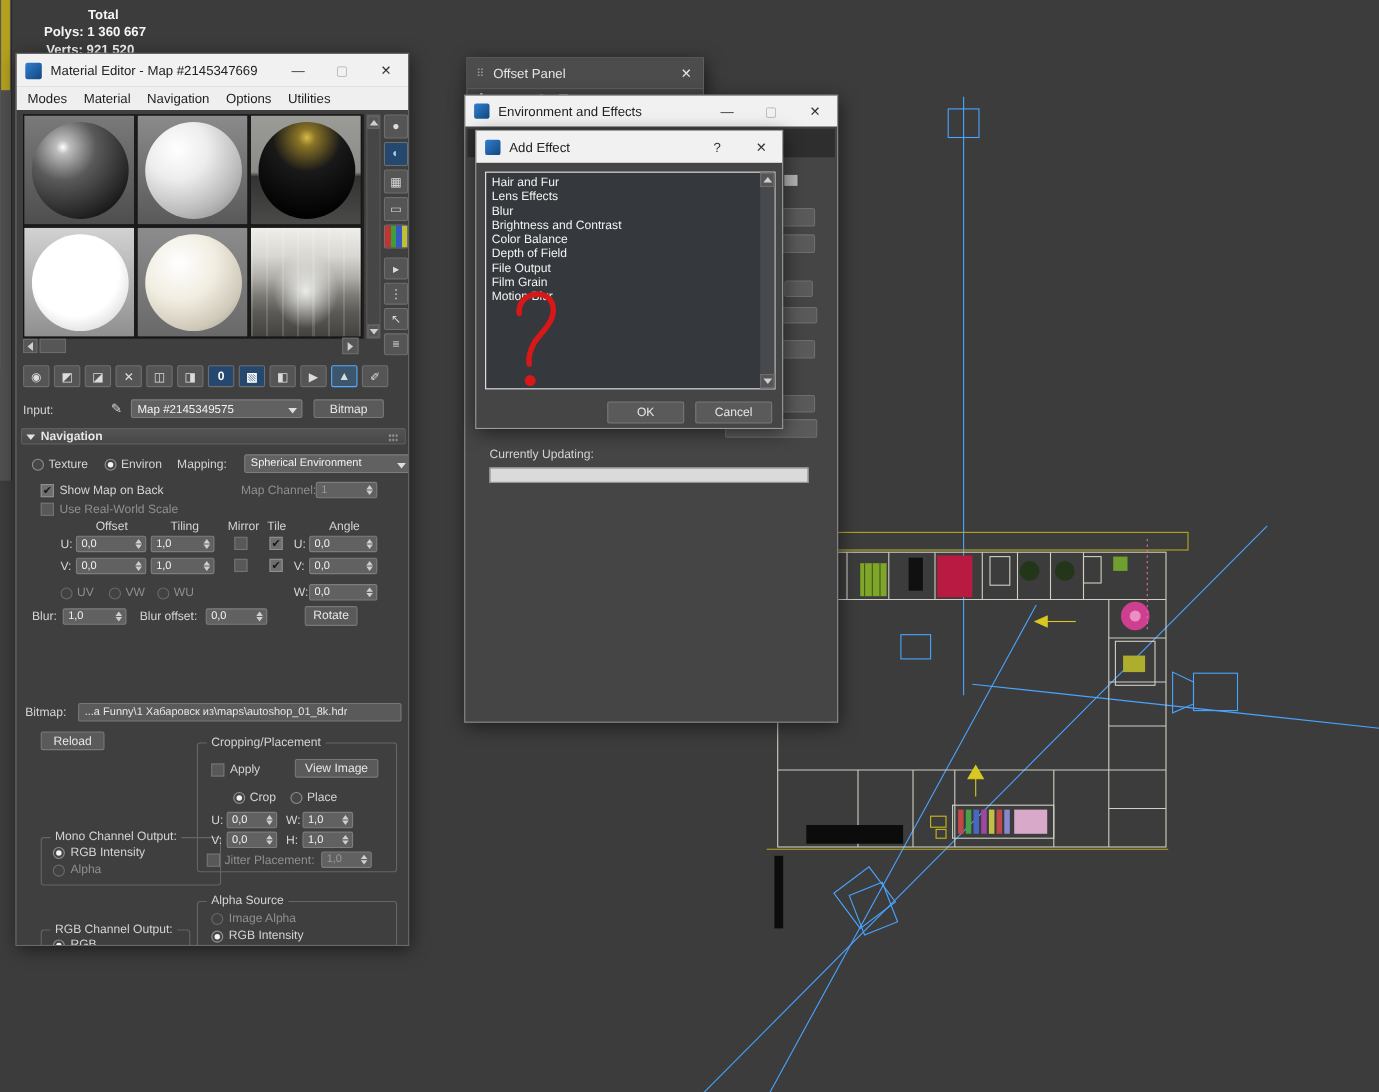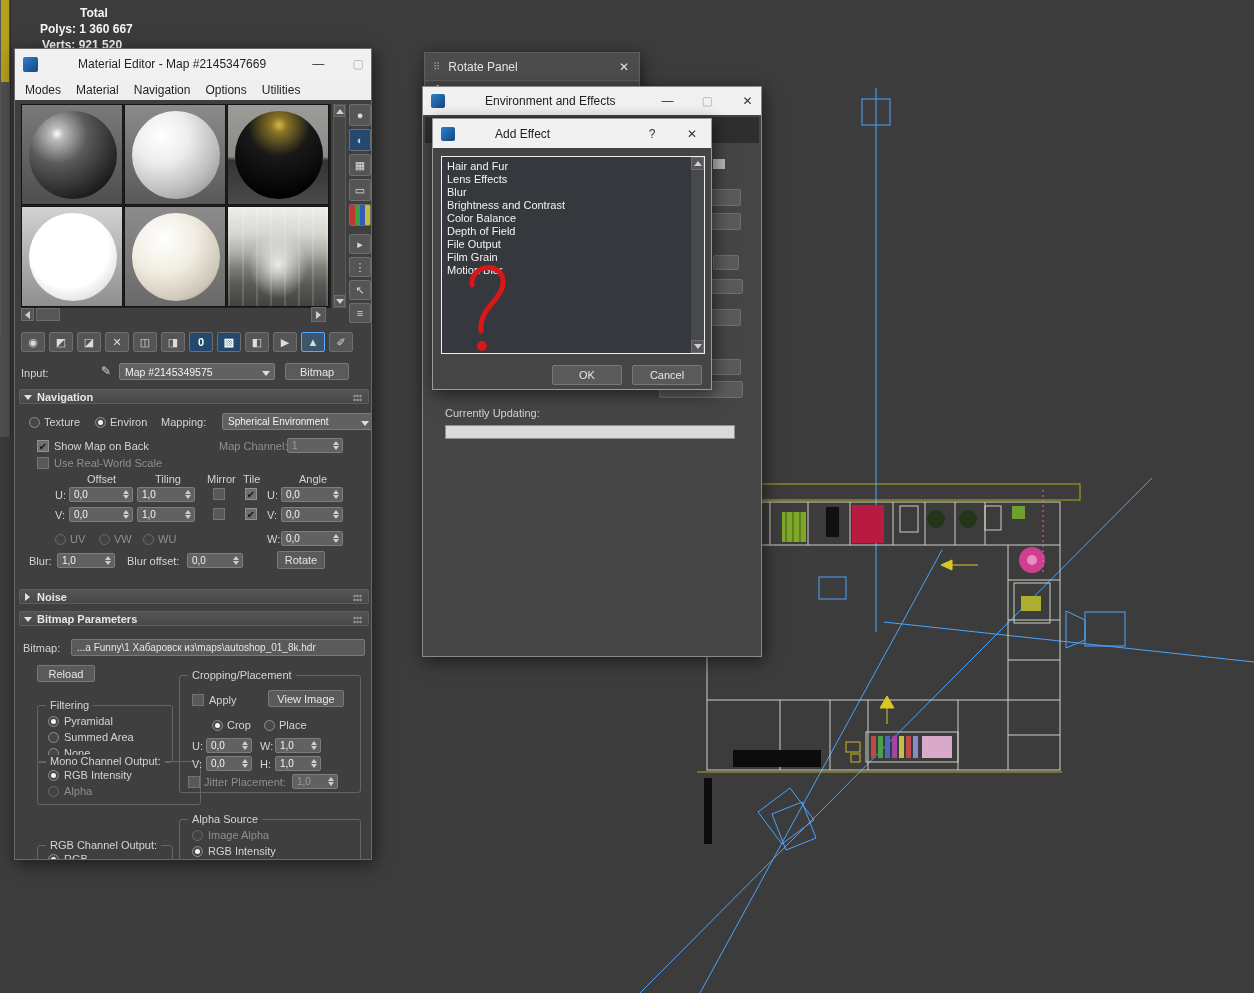--- a/index.html
+++ b/index.html
@@ -1,21 +1,21 @@
 <!DOCTYPE html>
 <html><head>
 <meta charset="utf-8">
 <style>
   * { margin:0; padding:0; box-sizing:border-box; }
   body { background:#3c3c3c; font-family:"Liberation Sans", sans-serif; }
   #root { position:relative; width:1254px; height:993px; overflow:hidden; background:#3c3c3c; }
   .a { position:absolute; }
   .win { position:absolute; box-shadow:2px 4px 16px rgba(0,0,0,.55); }
   .tb { display:flex; align-items:center; position:absolute; left:0; top:0; right:0; }
-  .tb.light { background:#f1f1f1; color:#222;gap:32px; }
+  .tb.light { background:#f1f1f1; color:#222; }
   .tb.dark  { background:#4c4c4c; color:#e4e4e4; border-bottom:1px solid #5d5d5d; }
   .ttl { font-size:12px; white-space:nowrap; }
   .wctl { display:flex; height:100%; margin-left:auto; }
   .wbtn { width:40px; display:flex; align-items:center; justify-content:center; font-size:12px; color:#333; }
   .wbtn.dis { color:#b0b0b0; }
   .wbtn.dk { color:#e6e6e6; width:30px; }
   .appicon { width:15px; height:15px; border-radius:2px; background:linear-gradient(135deg,#2f7fd0,#13477e); margin:0 8px 0 8px; flex:none; }
   .lbl { font-size:11px; color:#d4d4d4; white-space:nowrap; }
   .dim { color:#8f8f8f !important; }
   .btn { background:#5a5a5a; border:1px solid #787878; border-radius:2px; color:#e6e6e6; font-size:11px; display:flex; align-items:center; justify-content:center; white-space:nowrap; }
@@ -157,21 +157,21 @@
   <div class="a" style="left:0;top:856;width:9px;height:82px;background:#b3a01e"></div>
   <div class="a" style="left:629;top:657;width:1px;height:336px;background:#555"></div>
 
   <div class="a stats" style="left:80px;top:6px">Total</div>
   <div class="a stats" style="left:40px;top:22px">Polys: 1 360 667</div>
   <div class="a stats" style="left:42px;top:38px">Verts: 921 520</div>
 
   <div class="win" style="left:424px;top:52px;width:216px;height:46px;background:#454545;border:1px solid #5f5f5f;z-index:3">
     <div class="tb dark" style="height:28px">
       <span style="font-size:10px;color:#9a9a9a;margin:0 8px">⠿</span>
-      <span class="ttl">Rotate Panel</span>
+      <span class="ttl">Offset Panel</span>
       <div class="wctl">
         <div class="wbtn dk">✕</div>
       </div>
     </div>
     <div class="a" style="left:0;top:28px;width:214px;height:17px;display:flex;gap:10px;align-items:center;padding-left:8px">
       <span style="font-size:11px;color:#cfcfcf">✚</span>
       <span style="font-size:11px;color:#cfcfcf">▱</span>
       <span style="font-size:11px;color:#cfcfcf">⌂</span>
       <span style="font-size:11px;color:#cfcfcf">◷</span>
       <span style="font-size:11px;color:#cfcfcf">▣</span>
@@ -314,38 +314,27 @@
     <span class="lbl dim a" style="left:143px;top:484px">WU</span>
     <span class="lbl a" style="left:252px;top:484px">W:</span>
     <div class="spin a" style="left:266px;top:482px;width:62px">0,0</div>
 
     <span class="lbl a" style="left:14px;top:506px">Blur:</span>
     <div class="spin a" style="left:42px;top:504px;width:58px">1,0</div>
     <span class="lbl a" style="left:112px;top:506px">Blur offset:</span>
     <div class="spin a" style="left:172px;top:504px;width:56px">0,0</div>
     <div class="btn a" style="left:262px;top:502px;width:48px;height:18px">Rotate</div>
 
-    <div class="rollout closed a" style="left:4px;top:540px;width:350px;height:15px">Noise</div>
-
-    <div class="rollout open a" style="left:4px;top:562px;width:350px;height:15px">Bitmap Parameters</div>
+
 
     <span class="lbl a" style="left:8px;top:593px">Bitmap:</span>
     <div class="btn a" style="left:56px;top:590px;width:294px;height:17px;justify-content:flex-start;padding-left:5px;font-size:10px;overflow:hidden">...a Funny\1 Хабаровск из\maps\autoshop_01_8k.hdr</div>
 
     <div class="btn a" style="left:22px;top:616px;width:58px;height:17px">Reload</div>
 
-    <div class="group a" style="left:22px;top:656px;width:136px;height:58px">
-      <span class="gt">Filtering</span>
-      <span class="radio on a" style="left:10px;top:10px"></span>
-      <span class="lbl a" style="left:26px;top:9px">Pyramidal</span>
-      <span class="radio a" style="left:10px;top:26px"></span>
-      <span class="lbl a" style="left:26px;top:25px">Summed Area</span>
-      <span class="radio a" style="left:10px;top:42px"></span>
-      <span class="lbl a" style="left:26px;top:41px">None</span>
-    </div>
 
     <div class="group a" style="left:22px;top:712px;width:164px;height:44px">
       <span class="gt">Mono Channel Output:</span>
       <span class="radio on a" style="left:10px;top:8px"></span>
       <span class="lbl a" style="left:26px;top:7px">RGB Intensity</span>
       <span class="radio rdim a" style="left:10px;top:24px"></span>
       <span class="lbl dim a" style="left:26px;top:23px">Alpha</span>
     </div>
 
     <div class="group a" style="left:22px;top:796px;width:136px;height:30px">

